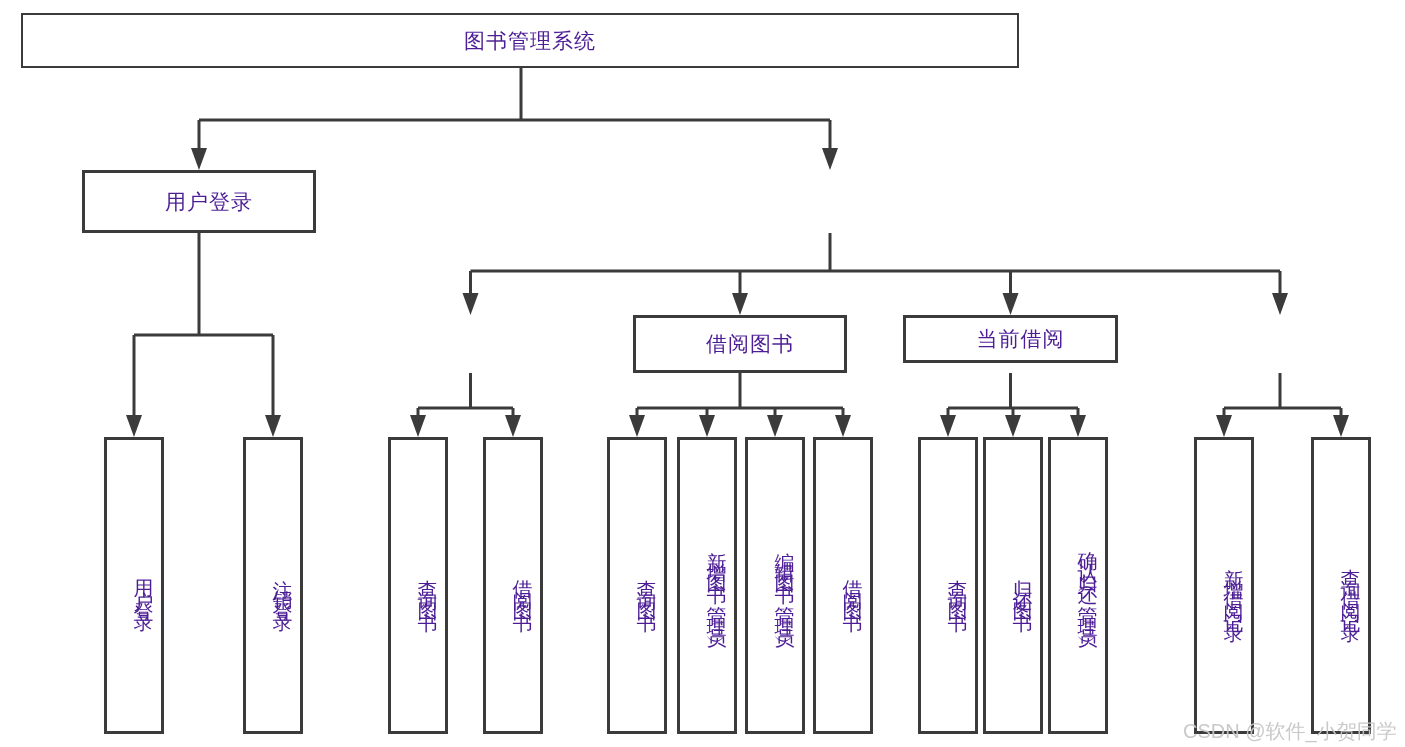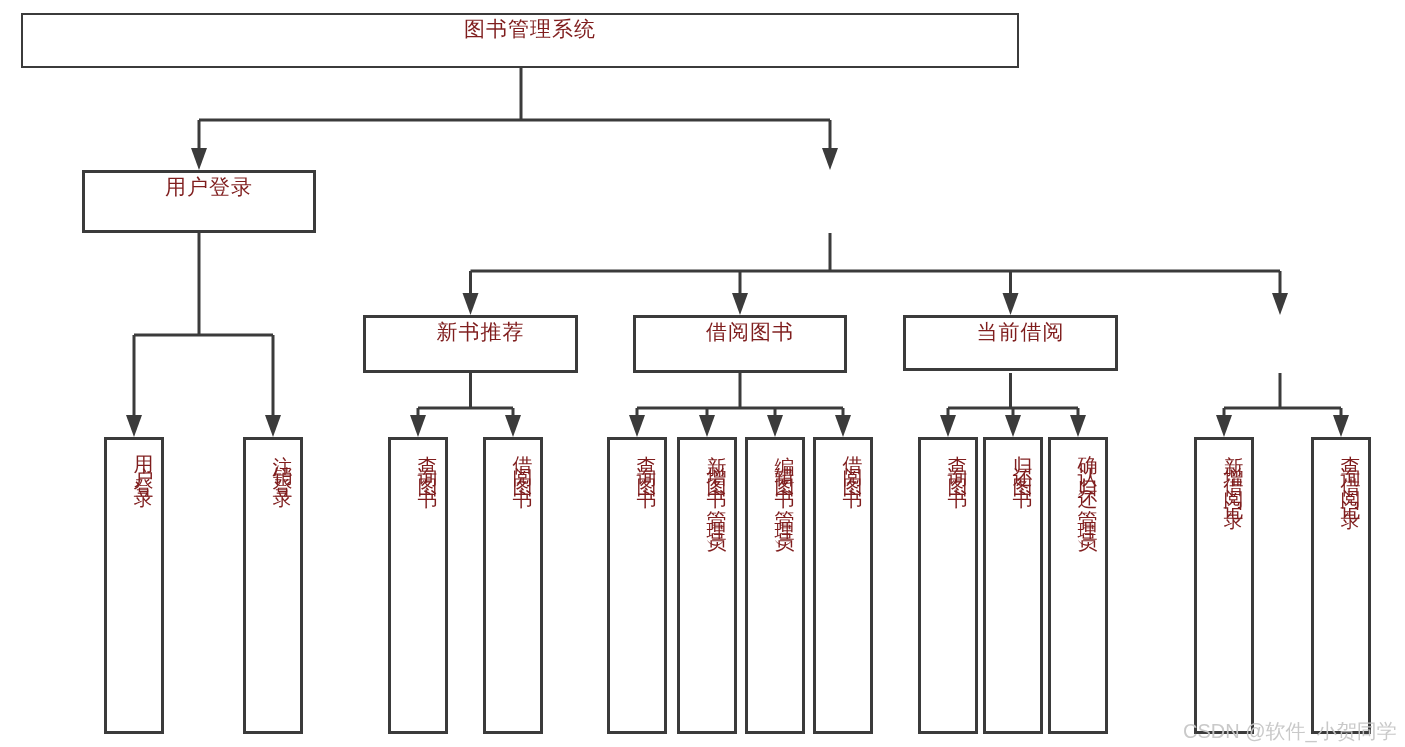--- a/index.html
+++ b/index.html
@@ -20,23 +20,23 @@
     left: 0; top: 0;
     width: 1405px;
     height: 747px;
     pointer-events: none;
   }
   .node {
     position: absolute;
     box-sizing: border-box;
     background: #ffffff;
     border: 3px solid #3b3b3b;
-    color: #7f1d1d;
+    color: #4c1d95;
     display: flex;
-    align-items: flex-start;
+    align-items: center;
     justify-content: center;
     text-align: center;
     padding-left: 20px;
   }
   .node.root-box {
     border-width: 2px;
     font-size: 21px;
     letter-spacing: 1px;
   }
   .node.h-box {
@@ -141,27 +141,24 @@
   </svg>
 
   <div class="node root-box" style="left:21px; top:13px; width:998px; height:55px;">
     <span>图书管理系统</span>
   </div>
 
   <div class="node h-box" style="left:82px; top:170px; width:234px; height:63px;">
     <span>用户登录</span>
   </div>
 
-  <div class="node h-box" style="left:363px; top:315px; width:215px; height:58px;">
-    <span>新书推荐</span>
-  </div>
   <div class="node h-box" style="left:633px; top:315px; width:214px; height:58px;">
     <span>借阅图书</span>
   </div>
-  <div class="node h-box" style="left:903px; top:315px; width:215px; height:56px;">
+  <div class="node h-box" style="left:903px; top:315px; width:215px; height:48px;">
     <span>当前借阅</span>
   </div>
 
   <div class="node leaf-box" style="left:104px; top:437px; width:60px; height:297px;">
     <span class="vtext">用户登录</span>
   </div>
   <div class="node leaf-box" style="left:243px; top:437px; width:60px; height:297px;">
     <span class="vtext">注销登录</span>
   </div>
   <div class="node leaf-box" style="left:388px; top:437px; width:60px; height:297px;">

